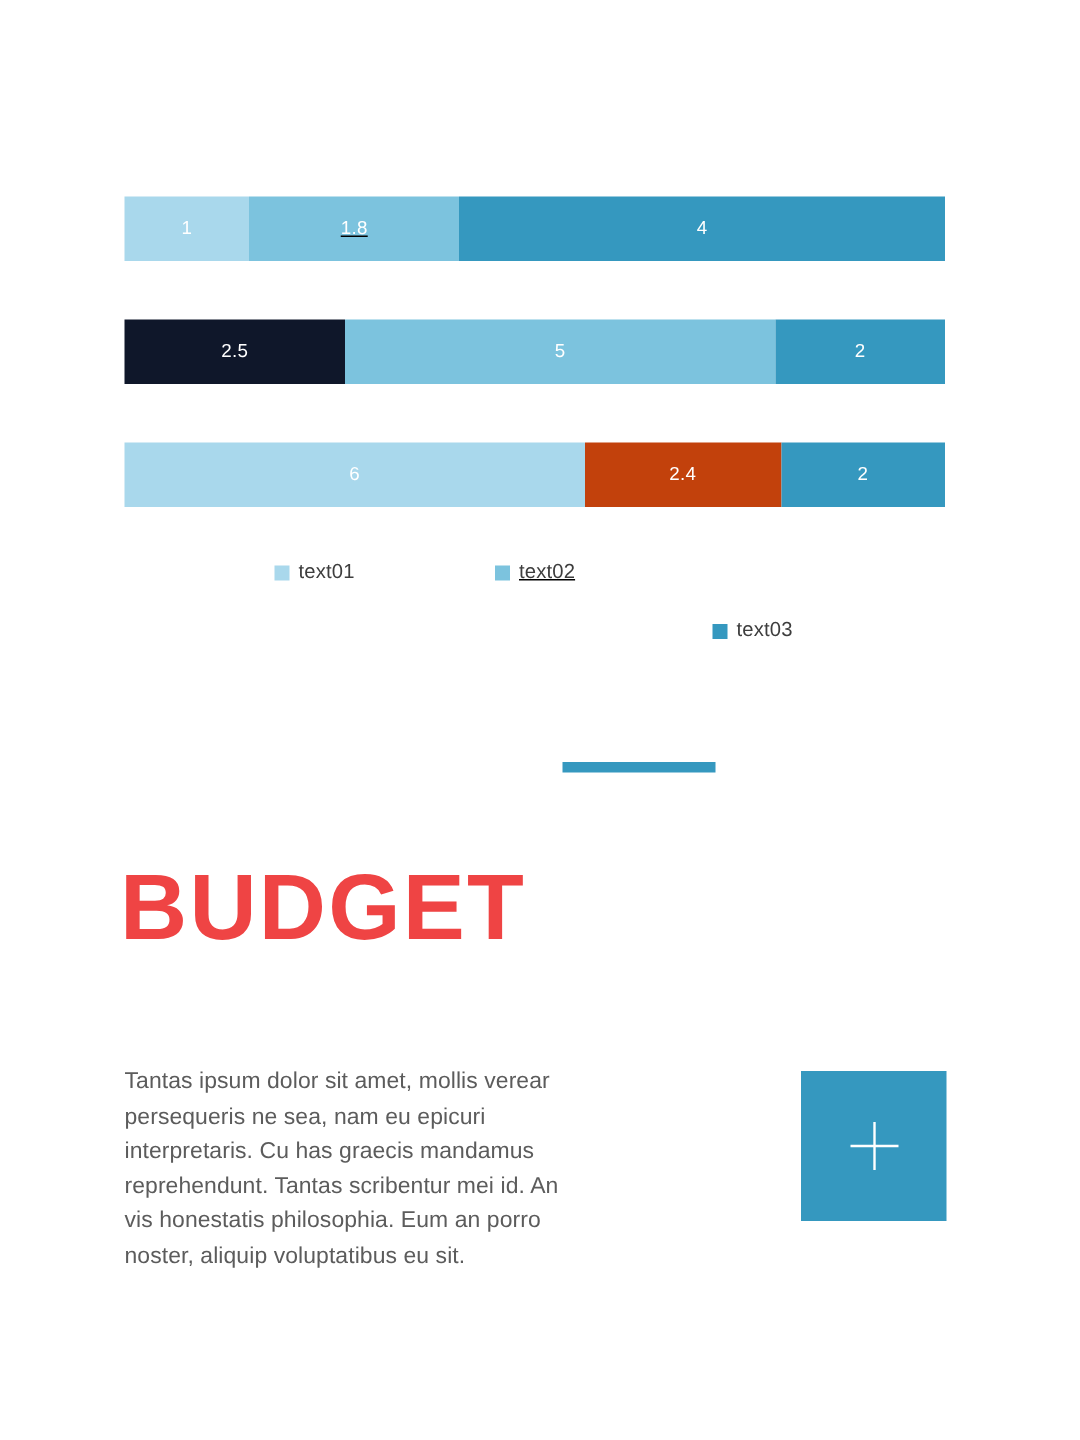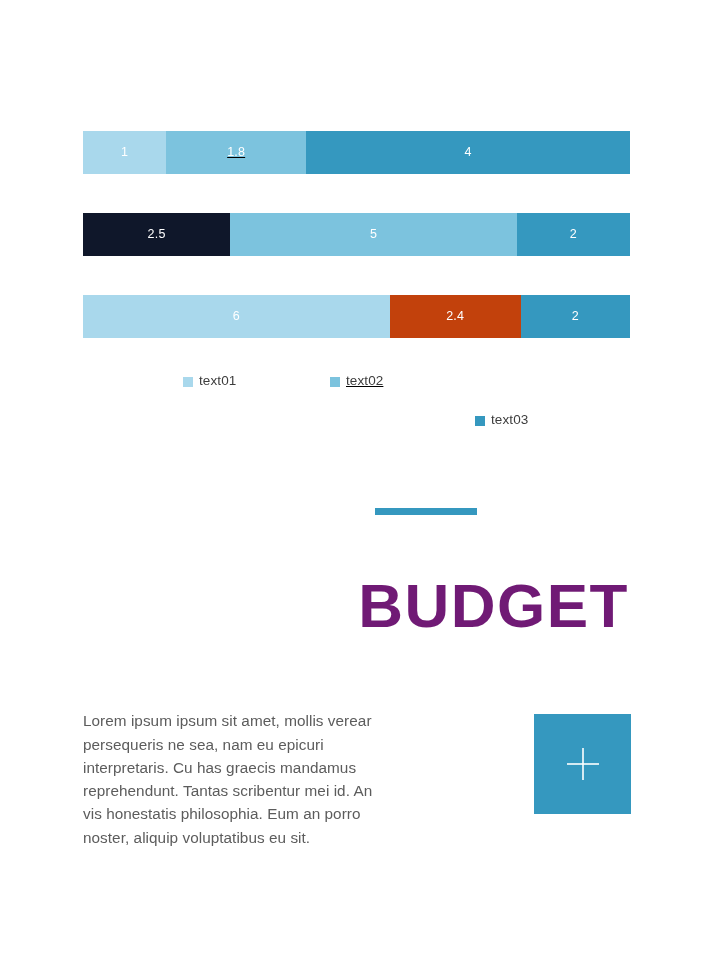--- a/index.html
+++ b/index.html
@@ -96,24 +96,24 @@
     width: 102px;
     height: 7px;
     background: #3598bf;
   }
 
   .page-title {
     position: absolute;
     left: 80px;
     right: 91px;
     top: 531px;
-    text-align: right;
+    text-align: left;
     font-size: 62px;
     font-weight: bold;
-    color: #701a75;
+    color: #ef4444;
     letter-spacing: 1.5px;
     line-height: 1.08;
     white-space: nowrap;
   }
 
   
   .body-copy {
     position: absolute;
     left: 83px;
     top: 694px;
@@ -197,21 +197,21 @@
     <div class="legend-item i2">
       <span class="legend-swatch" style="background: rgb(53, 152, 191);"></span>
       <span class="legend-label">text03</span>
     </div>
   </div>
 
   <div class="accent-bar" style="background: rgb(53, 152, 191);"></div>
 
   <h1 class="page-title">BUDGET</h1>
 
-  <p class="body-copy">Lorem ipsum ipsum sit amet, mollis verear persequeris ne sea, nam eu epicuri interpretaris. Cu has graecis mandamus reprehendunt. Tantas scribentur mei id. An vis honestatis philosophia. Eum an porro noster, aliquip voluptatibus eu sit.</p>
+  <p class="body-copy">Tantas ipsum dolor sit amet, mollis verear persequeris ne sea, nam eu epicuri interpretaris. Cu has graecis mandamus reprehendunt. Tantas scribentur mei id. An vis honestatis philosophia. Eum an porro noster, aliquip voluptatibus eu sit.</p>
 
   <div class="plus-tile" style="background: rgb(53, 152, 191);">
     <svg width="40" height="40" viewBox="0 0 40 40">
       <line x1="20" y1="4" x2="20" y2="36" stroke="#ffffff" stroke-width="1.6"></line>
       <line x1="4" y1="20" x2="36" y2="20" stroke="#ffffff" stroke-width="1.6"></line>
     </svg>
   </div>
 
 </div>
 

